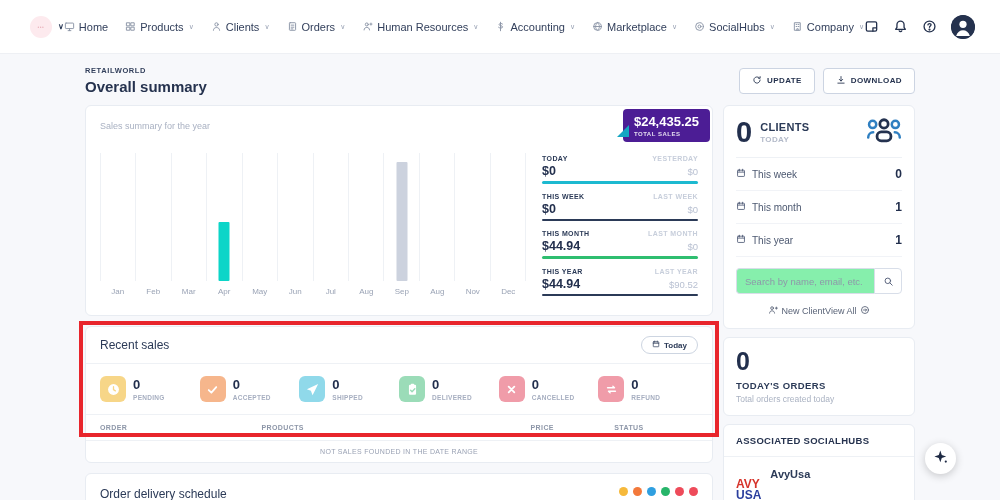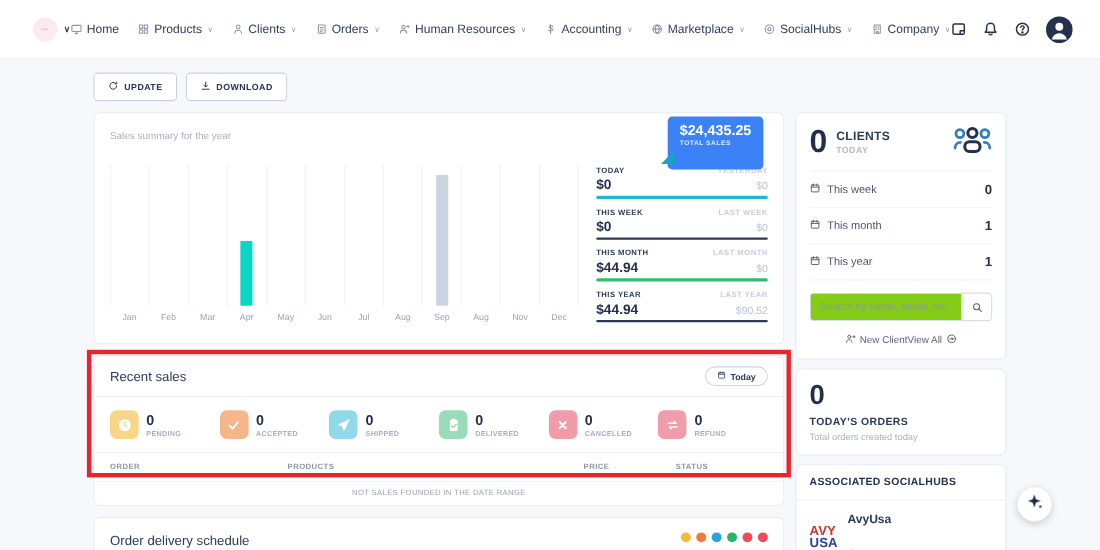--- a/index.html
+++ b/index.html
@@ -34,21 +34,21 @@
   
   .layout{display:flex;gap:10px;margin-top:10px;align-items:flex-start}
   .main-col{width:628px;flex:none}
   .side-col{width:192px;flex:none;display:flex;flex-direction:column;gap:8px}
   .card{background:#fff;border:1px solid #e8ecf2;border-radius:6px}
 
   
   .sales-card{position:relative;padding:12px 14px 10px}
   .sales-title{font-size:11px;font-weight:700;color:#25324e}
   .sales-sub{font-size:9px;color:#a9b1c2;margin-top:3px}
-  .total-badge{position:absolute;top:3px;right:18px;background:#3b82f6;color:#fff;padding:6px 11px 20px;border-radius:4px;z-index:2}
+  .total-badge{position:absolute;top:3px;right:2px;background:#4c1d95;color:#fff;padding:6px 11px 5px;border-radius:4px;z-index:2}
   .total-badge:after{content:"";position:absolute;left:-6px;bottom:5px;border:6px solid transparent;border-right-color:#14a6c2;border-bottom-color:#14a6c2}
   .tb-amount{font-size:13px;font-weight:700;line-height:1}
   .tb-label{font-size:6px;font-weight:700;letter-spacing:.5px;color:rgba(255,255,255,.85);margin-top:3px}
   .sales-body{display:flex;gap:16px;margin-top:22px}
   .chart{flex:1}
   .slots{display:flex;height:128px}
   .slot{flex:1;position:relative;border-right:1px solid #eef1f5}
   .slot:first-child{border-left:1px solid #eef1f5}
   .bar{position:absolute;bottom:0;left:50%;transform:translateX(-50%);width:11px;border-radius:1px}
   .months{display:flex}
@@ -90,21 +90,21 @@
   .cl-top{display:flex;align-items:center;gap:8px;padding-bottom:10px;border-bottom:1px solid #eef1f5}
   .big0{font-size:29px;font-weight:800;color:#222f4d;line-height:1}
   .cl-lbl1{font-size:11px;font-weight:700;color:#2b3a57;letter-spacing:.3px}
   .cl-lbl2{font-size:8px;color:#b3bac9;font-weight:700;letter-spacing:.4px;margin-top:2px}
   .people{margin-left:auto}
   .people svg{width:36px;height:26px}
   .cl-row{display:flex;align-items:center;gap:6px;padding:9px 0;border-bottom:1px solid #f1f3f7;font-size:10px;color:#4c5870}
   .cl-row .ri svg{width:10px;height:10px;color:#55607a}
   .cl-val{margin-left:auto;font-weight:700;font-size:12px;color:#222f4d}
   .search-row{display:flex;margin-top:11px}
-  .search-row input{flex:1;min-width:0;height:26px;border:1px solid #d8dee9;border-right:none;border-radius:4px 0 0 4px;padding:2px 8px;font-size:9.5px;color:#55607a;outline:none;font-family:inherit;background:#84cc16}
+  .search-row input{flex:1;min-width:0;height:26px;border:1px solid #d8dee9;border-right:none;border-radius:4px 0 0 4px;padding:2px 8px;font-size:9.5px;color:#55607a;outline:none;font-family:inherit;background:#86efac}
   .search-row input::placeholder{color:#8e97a9}
   .search-btn{width:28px;height:26px;border:1px solid #d8dee9;border-radius:0 4px 4px 0;background:#fff;display:flex;align-items:center;justify-content:center;color:#55607a;cursor:pointer}
   .search-btn svg{width:11px;height:11px}
   .cl-foot{display:flex;justify-content:center;margin-top:11px;font-size:9px;color:#5a6478;align-items:center}
   .cl-foot .lnk{display:flex;align-items:center;gap:4px;cursor:pointer}
   .cl-foot svg{width:10px;height:10px}
   .oc-num{font-size:25px;font-weight:800;color:#222f4d;line-height:1}
   .oc-title{font-size:9.5px;font-weight:700;letter-spacing:.4px;color:#2b3a57;margin-top:6px}
   .oc-sub{font-size:8.5px;color:#aab2c2;margin-top:3px}
   .sh-head{padding:10px 12px;border-bottom:1px solid #eef1f5;font-size:9.5px;font-weight:700;letter-spacing:.3px;color:#25324e}
@@ -244,20 +244,24 @@
           <circle cx="8" cy="6.2" r="2.4" fill="#fff"></circle>
           <path d="M3.4 14c.7-2.6 2.6-3.9 4.6-3.9s3.9 1.3 4.6 3.9z" fill="#fff"></path>
         </svg>
       </span>
   </div>
 </nav>
 
 <div class="content">
 
   <div class="page-head">
+    <div>
+      <div class="brand">RETAILWORLD</div>
+      <div class="page-title">Overall summary</div>
+    </div>
     <div class="head-actions">
       <button class="obtn">
         <span id="ic-update"><svg viewBox="0 0 16 16" fill="none" stroke="currentColor" stroke-width="1.4" stroke-linecap="round" stroke-linejoin="round">
               <path d="M13 8a5 5 0 1 1-1.4-3.5M13 2.6v2.6h-2.6"></path>
             </svg></span>
         <span>UPDATE</span>
       </button>
       <button class="obtn">
         <span id="ic-download"><svg viewBox="0 0 16 16" fill="none" stroke="currentColor" stroke-width="1.4" stroke-linecap="round" stroke-linejoin="round">
               <path d="M8 2.5v7M5.3 7l2.7 2.7L10.7 7M3 13h10"></path>

